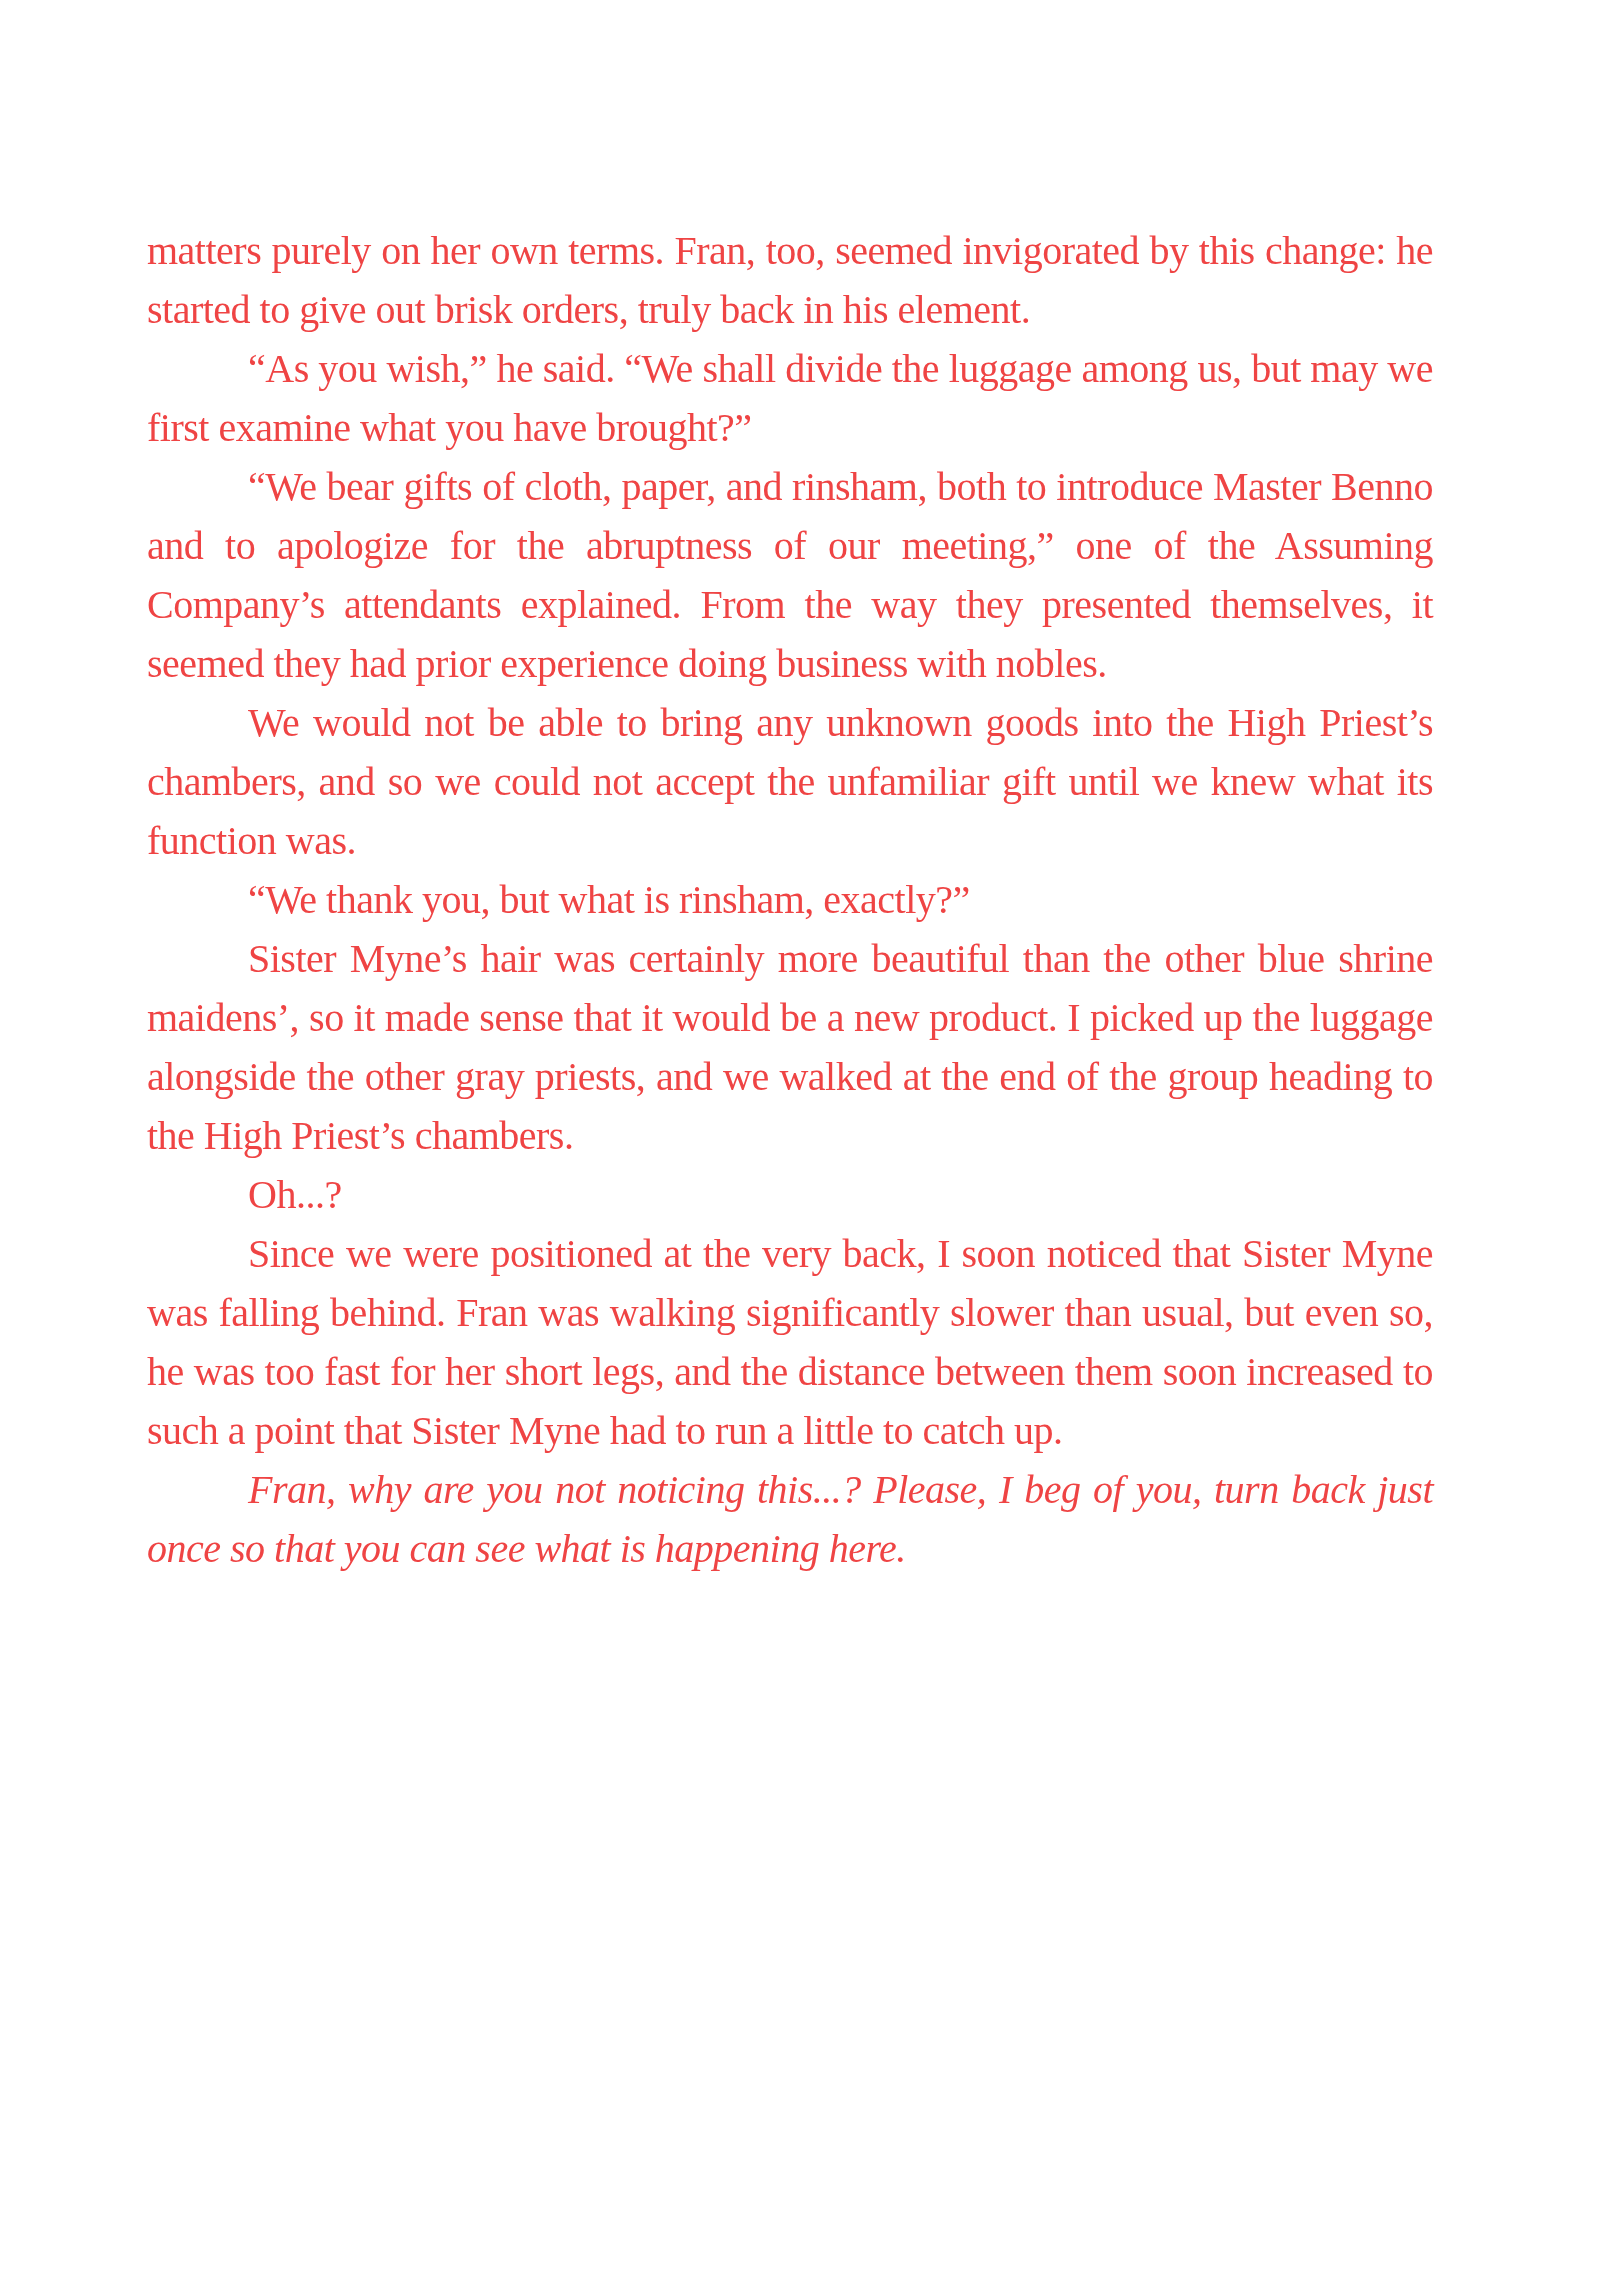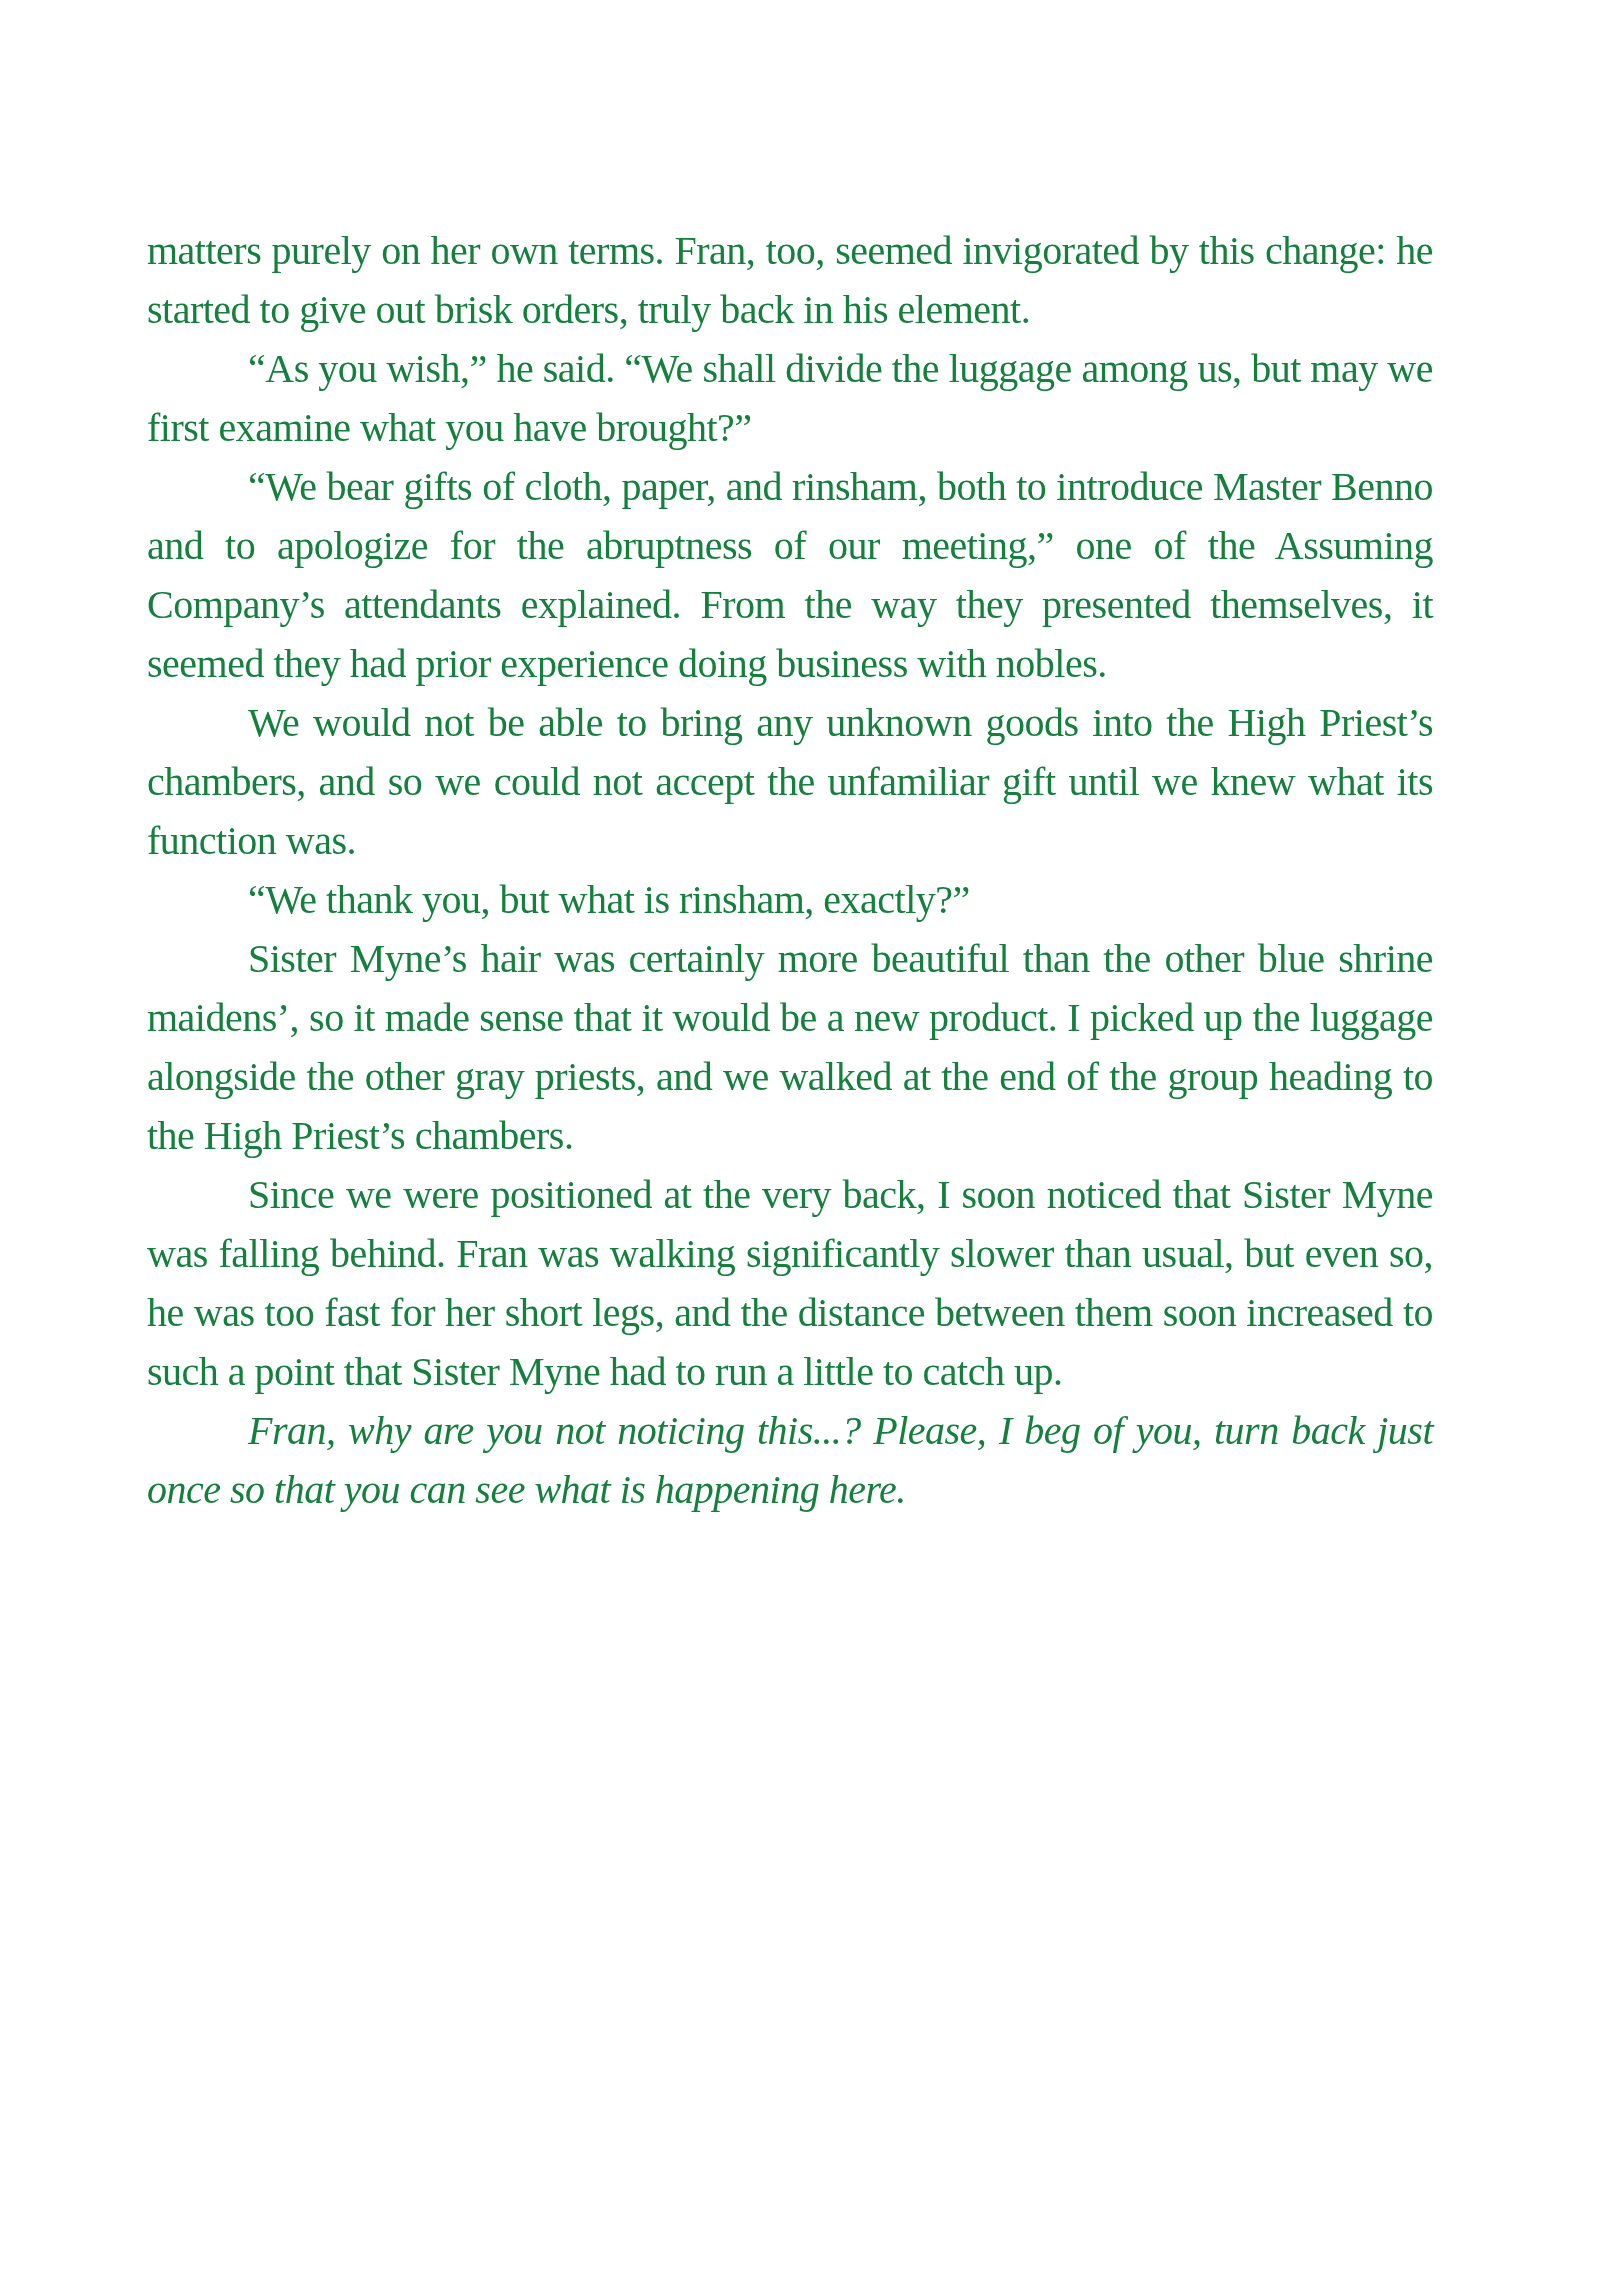--- a/index.html
+++ b/index.html
@@ -16,21 +16,21 @@
   .book-page {
     position: absolute;
     inset: 0;
     background: #ffffff;
   }
   .text-block {
     position: absolute;
     left: 147px;
     top: 221px;
     width: 1286px;
-    color: #15803d;
+    color: #ef4444;
     font-family: "Liberation Serif", "DejaVu Serif", serif;
     font-size: 40px;
     line-height: 59px;
     letter-spacing: -0.5px;
     text-align: justify;
     text-justify: inter-word;
   }
   .text-block p {
     margin: 0;
     padding: 0;
@@ -47,17 +47,18 @@
 <body>
 
 <div class="book-page">
   <div class="text-block">
     <p class="no-indent">matters purely on her own terms. Fran, too, seemed invigorated by this change: he started to give out brisk orders, truly back in his element.</p>
     <p>“As you wish,” he said. “We shall divide the luggage among us, but may we first examine what you have brought?”</p>
     <p>“We bear gifts of cloth, paper, and rinsham, both to introduce Master Benno and to apologize for the abruptness of our meeting,” one of the Assuming Company’s attendants explained. From the way they presented themselves, it seemed they had prior experience doing business with nobles.</p>
     <p>We would not be able to bring any unknown goods into the High Priest’s chambers, and so we could not accept the unfamiliar gift until we knew what its function was.</p>
     <p>“We thank you, but what is rinsham, exactly?”</p>
     <p>Sister Myne’s hair was certainly more beautiful than the other blue shrine maidens’, so it made sense that it would be a new product. I picked up the luggage alongside the other gray priests, and we walked at the end of the group heading to the High Priest’s chambers.</p>
+    <p>Oh...?</p>
     <p>Since we were positioned at the very back, I soon noticed that Sister Myne was falling behind. Fran was walking significantly slower than usual, but even so, he was too fast for her short legs, and the distance between them soon increased to such a point that Sister Myne had to run a little to catch up.</p>
     <p class="italic">Fran, why are you not noticing this...? Please, I beg of you, turn back just once so that you can see what is happening here.</p>
   </div>
 </div>
 
 
 </body></html>

